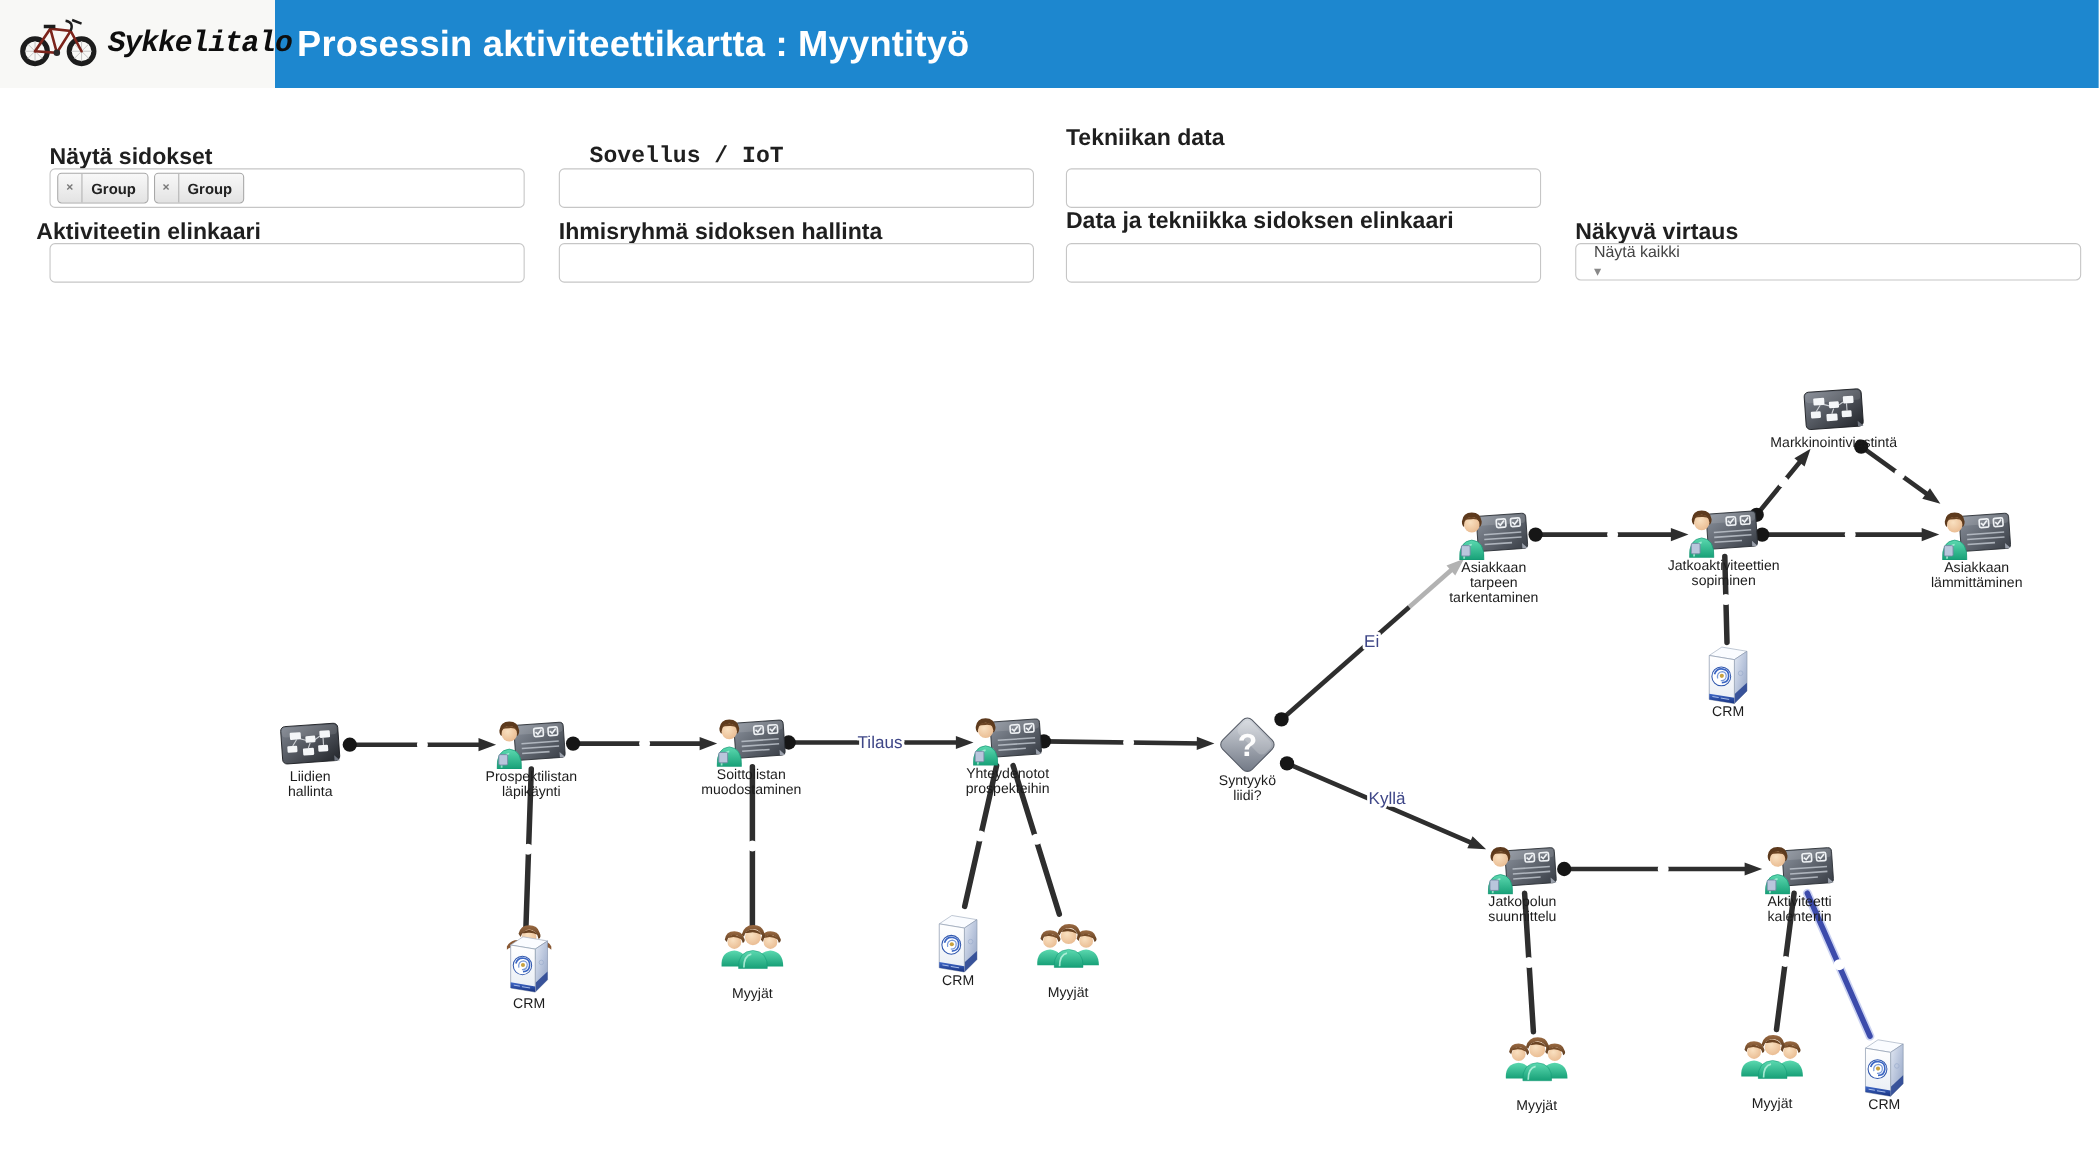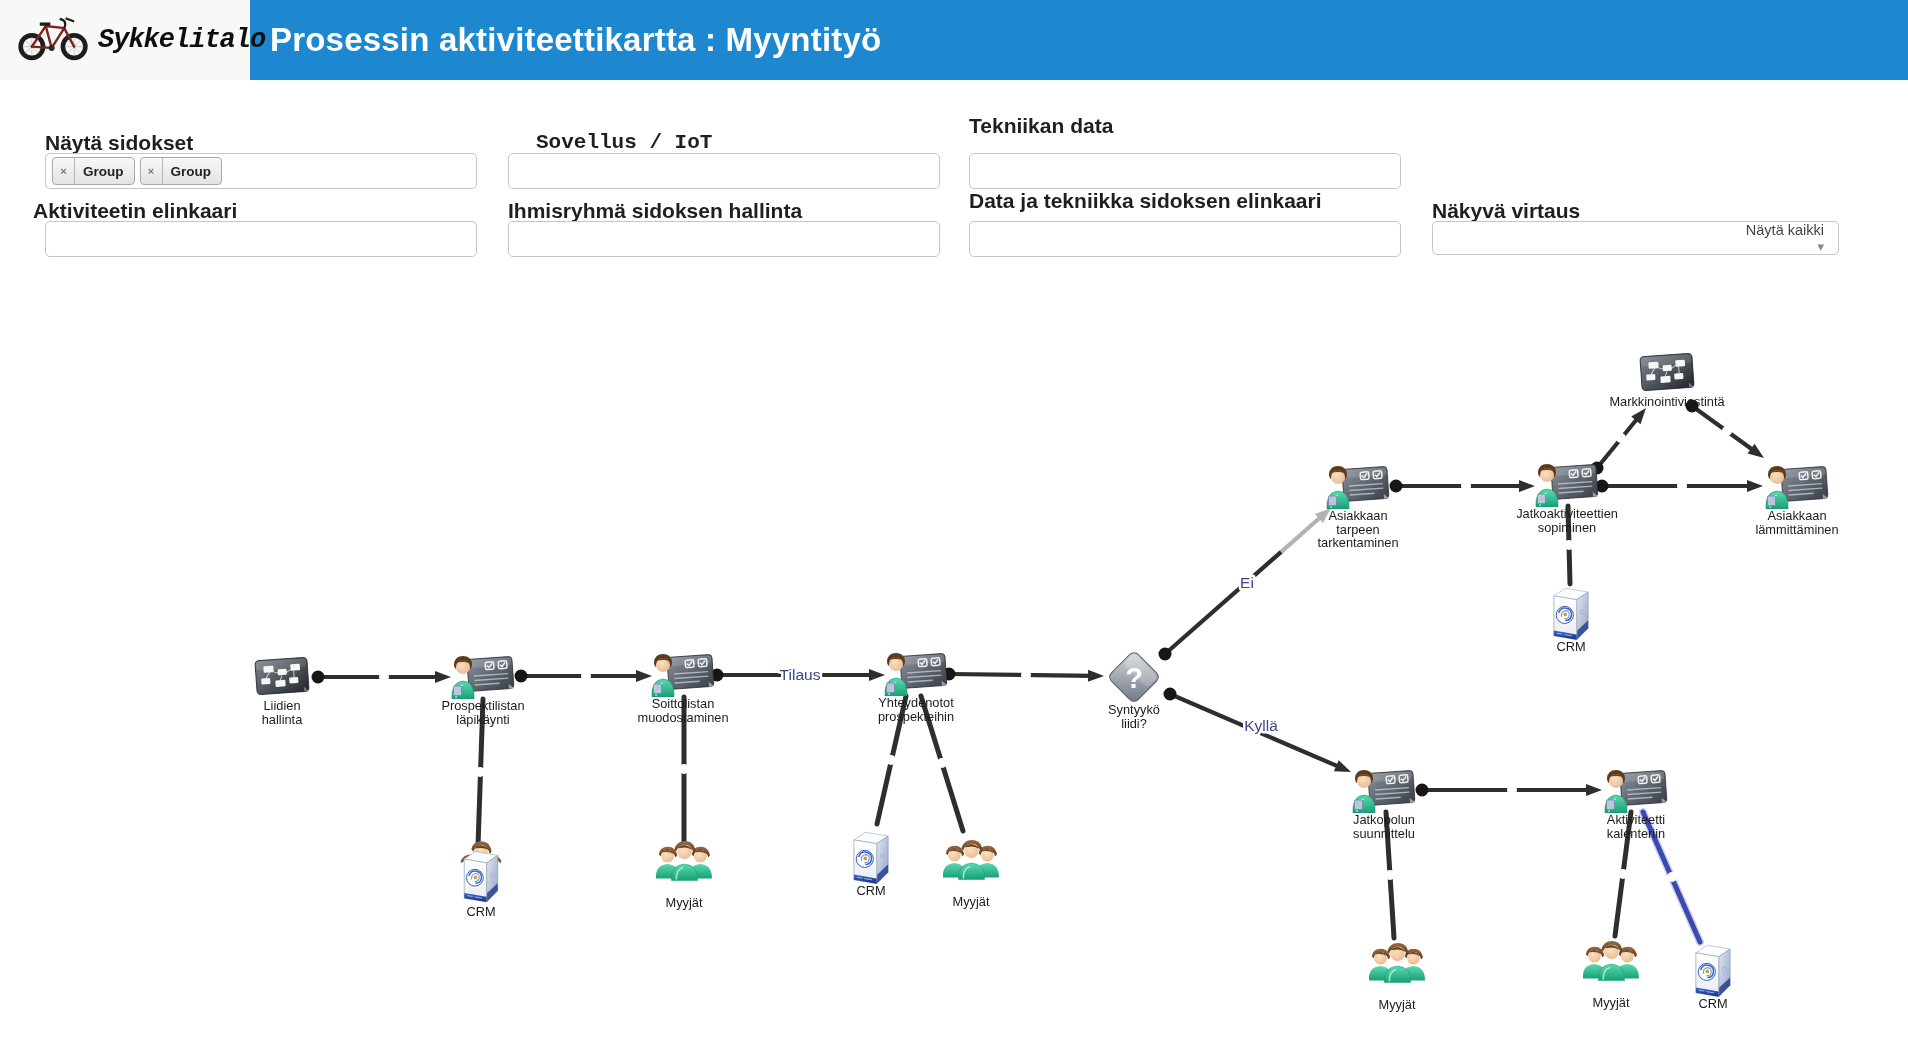--- a/index.html
+++ b/index.html
@@ -19,22 +19,22 @@
   .filter-label{position:absolute;font-size:21px;font-weight:700;color:#1f1f1f;white-space:nowrap;}
   .input-box{position:absolute;width:432px;height:36px;border:1px solid #c6c6c6;border-radius:5px;
              background:#fff;box-sizing:border-box;font-size:14px;color:#333;padding-left:10px;}
   .tagbox{position:absolute;width:432px;height:36px;border:1px solid #c6c6c6;border-radius:5px;
           background:#fff;box-sizing:border-box;display:flex;align-items:center;gap:5px;padding:0 6px;}
   .tag{display:flex;align-items:center;height:26px;border:1px solid #a8a8a8;border-radius:4px;
        background:linear-gradient(#f8f8f8,#e3e3e3);font-size:13.5px;color:#222;}
   .tag-x{width:21px;text-align:center;border-right:1px solid #b4b4b4;color:#787878;
          font-size:11px;font-weight:bold;cursor:pointer;line-height:26px;}
   .tag-label{padding:0 10px 0 8px;font-weight:600;}
-  .select-box{position:absolute;width:407px;height:34px;border:1px solid #c6c6c6;border-radius:5px;
-              background:#fff;box-sizing:border-box;display:flex;align-items:flex-end;
+  .select-box{position:absolute;width:460px;height:34px;border:1px solid #c6c6c6;border-radius:5px;
+              background:#fff;box-sizing:border-box;display:flex;align-items:flex-start;
               justify-content:space-between;padding:0 14px 0 16px;font-size:14.5px;color:#444;cursor:pointer;flex-direction:column;}
   .caret{color:#888;font-size:13px;}
 
   
   #diagram-svg{position:absolute;left:0;top:0;}
   .edge-label{font-size:15.5px;paint-order:stroke;stroke:#ffffff;stroke-width:5px;
               stroke-linejoin:round;font-family:"Liberation Sans",sans-serif;}
   .node-label{font-size:12.8px;fill:#1b1b1b;font-family:"Liberation Sans",sans-serif;}
 </style>
 </head>

